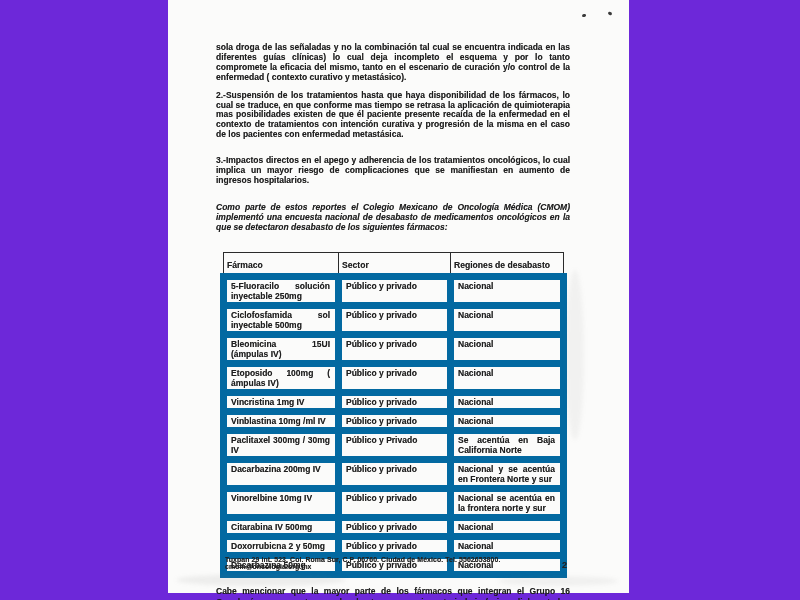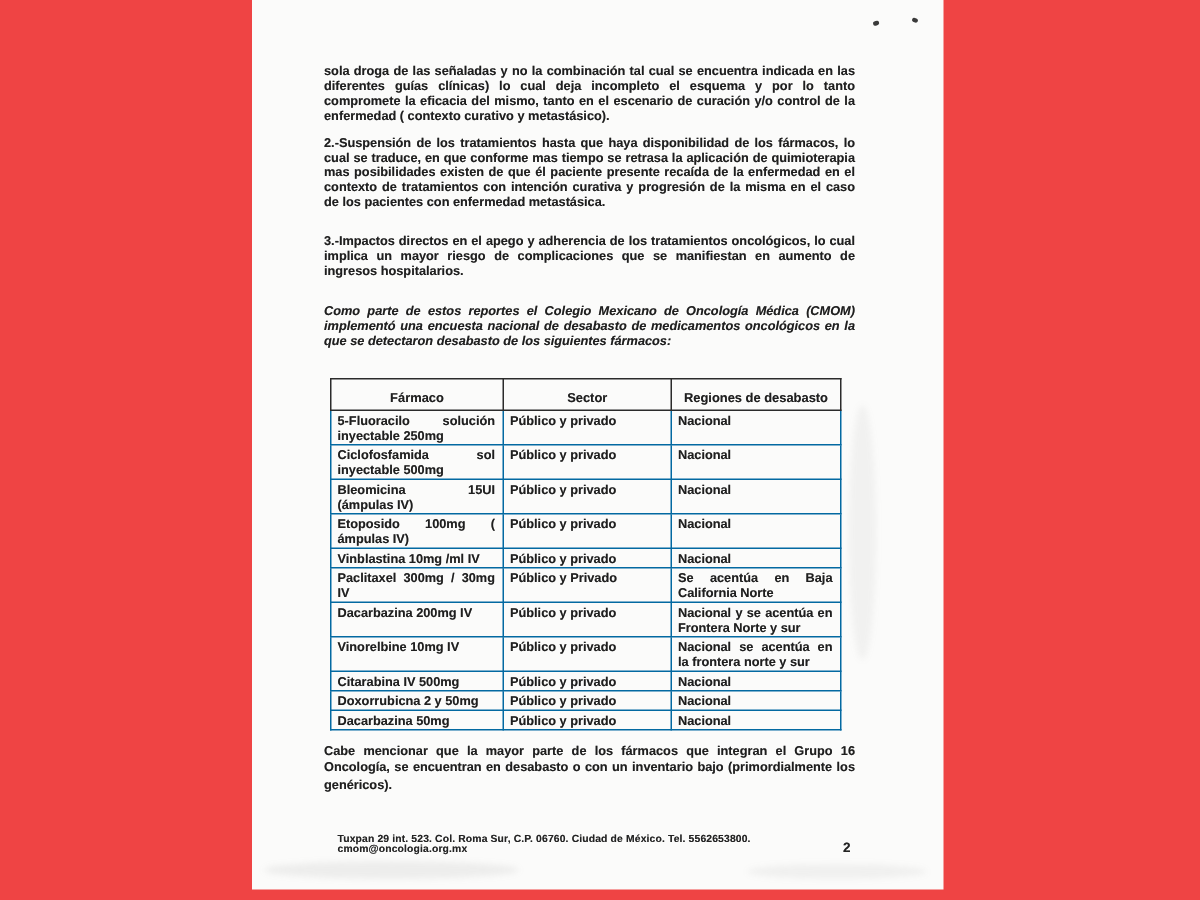--- a/index.html
+++ b/index.html
@@ -1,18 +1,18 @@
 <!DOCTYPE html>
 <html><head>
 <meta charset="utf-8">
 <style>
   * { margin:0; padding:0; box-sizing:border-box; }
   body { background:#000; }
   .screen {
-    position:relative; width:800px; height:600px; background:#ef4444;
+    position:relative; width:800px; height:600px; background:#6d28d9;
     overflow:hidden; font-family:"Liberation Sans", sans-serif;
   }
   .page {
     position:absolute; left:168px; top:0; width:461px; height:593px;
     background:#fbfbfa;
   }
   .content {
     position:absolute; left:48px; top:43px; width:354px;
     color:#1f1f1f; font-size:8.5px; line-height:9.9px; font-weight:600;
     text-align:justify; text-shadow:0 0 .4px rgba(25,25,25,.5);
@@ -23,24 +23,24 @@
   .p4 { margin-bottom:0;font-style:italic; }
   .doc-table {
     border-collapse:collapse; table-layout:fixed; width:340px;
     margin:19px 0 0 4px;
   }
   .doc-table col.c-farmaco { width:115px; }
   .doc-table col.c-sector  { width:112px; }
   .doc-table col.c-region  { width:113px; }
   .doc-table th {
     border:1px solid #2b2b2b; font-weight:700; font-size:8.6px;
-    text-align:center; padding:8px 3px 3px 3px; line-height:9px;
+    text-align:left; padding:8px 3px 3px 3px; line-height:9px;
   }
   .doc-table td {
-    border:1px solid #0369a1; vertical-align:top;
+    border:7px solid #0369a1; vertical-align:top;
     padding:1px 5px 1px 4px; line-height:10px; text-align:justify;
   }
   .closing { margin:8px 0 0 0; line-height:11.5px; }
   .footer {
     position:absolute; left:57px; top:556px; width:342px;
     display:flex; justify-content:space-between; align-items:flex-end;
     color:#242424; text-shadow:0 0 .4px rgba(25,25,25,.5);
   }
   .footer-address { font-size:6.9px; font-weight:700; letter-spacing:.1px; }
   .footer-page { font-size:9px; font-weight:700; }
@@ -95,20 +95,25 @@
             <td>Bleomicina 15UI (ámpulas IV)</td>
             <td>Público y privado</td>
             <td>Nacional</td>
           </tr>
           <tr>
             <td>Etoposido 100mg ( ámpulas IV)</td>
             <td>Público y privado</td>
             <td>Nacional</td>
           </tr>
           <tr>
+            <td>Vincristina 1mg IV</td>
+            <td>Público y privado</td>
+            <td>Nacional</td>
+          </tr>
+          <tr>
             <td>Vinblastina 10mg /ml IV</td>
             <td>Público y privado</td>
             <td>Nacional</td>
           </tr>
           <tr>
             <td>Paclitaxel 300mg / 30mg IV</td>
             <td>Público y Privado</td>
             <td>Se acentúa en Baja California Norte</td>
           </tr>
           <tr>

